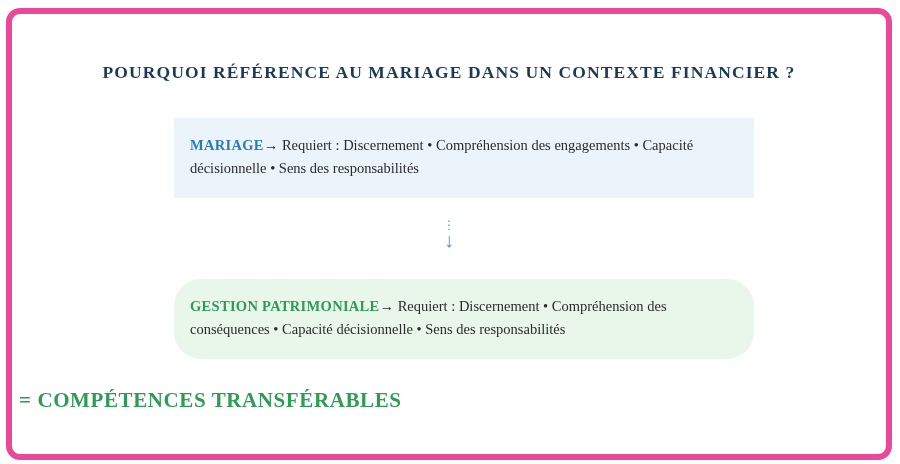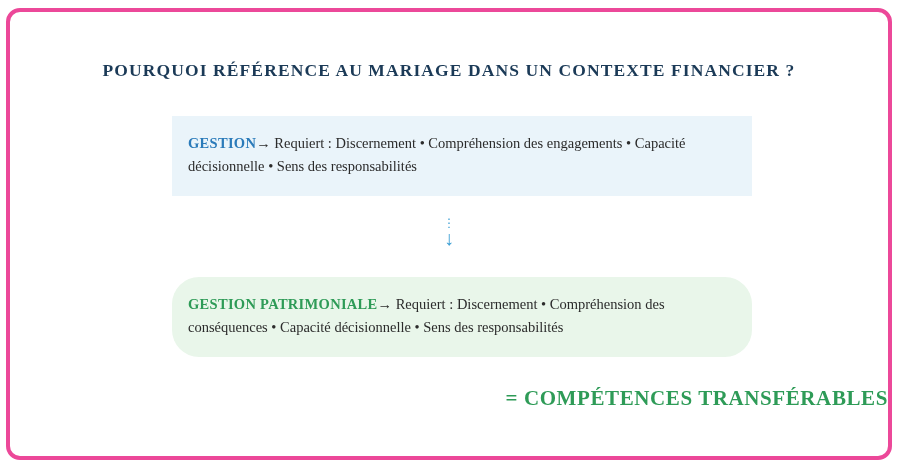--- a/index.html
+++ b/index.html
@@ -13,21 +13,21 @@
     font-family: "Liberation Serif", serif;
     overflow: hidden;
   }
   .frame {
     position: absolute;
     left: 6px;
     top: 8px;
     width: 886px;
     height: 452px;
     box-sizing: border-box;
-    border: 4px solid #ec4899;
+    border: 6px solid #ec4899;
     border-radius: 14px;
     background: #ffffff;
   }
   .inner {
     position: absolute;
     left: 0;
     top: 0;
     width: 100%;
     height: 100%;
   }
@@ -95,38 +95,39 @@
   .arrow .head {
     display: block;
     font-size: 20px;
     line-height: 20px;
   }
   .conclusion {
     position: absolute;
     left: 0;
     top: 374px;
     width: 100%;
-    text-align: right;
+    text-align: left;
     font-family: "Liberation Serif", serif;
     font-weight: bold;
     font-size: 21px;
     letter-spacing: 0.6px;
     color: #2e9b57;
+    padding-left: 7px;
   }
 </style>
 </head>
 <body>
 
 <div class="frame">
   <div class="inner">
 
     <div class="title">POURQUOI RÉFÉRENCE AU MARIAGE DANS UN CONTEXTE FINANCIER ?</div>
 
     <div class="card card-mariage">
-      <span class="lbl-mariage">GESTION</span><span>→</span>
+      <span class="lbl-mariage">MARIAGE</span><span>→</span>
       <span>Requiert : Discernement • Compréhension des engagements • Capacité décisionnelle • Sens des responsabilités</span>
     </div>
 
     <div class="arrow">
       <span class="dots">⋮</span>
       <span class="head">↓</span>
     </div>
 
     <div class="card card-gestion">
       <span class="lbl-gestion">GESTION PATRIMONIALE</span><span>→</span>

